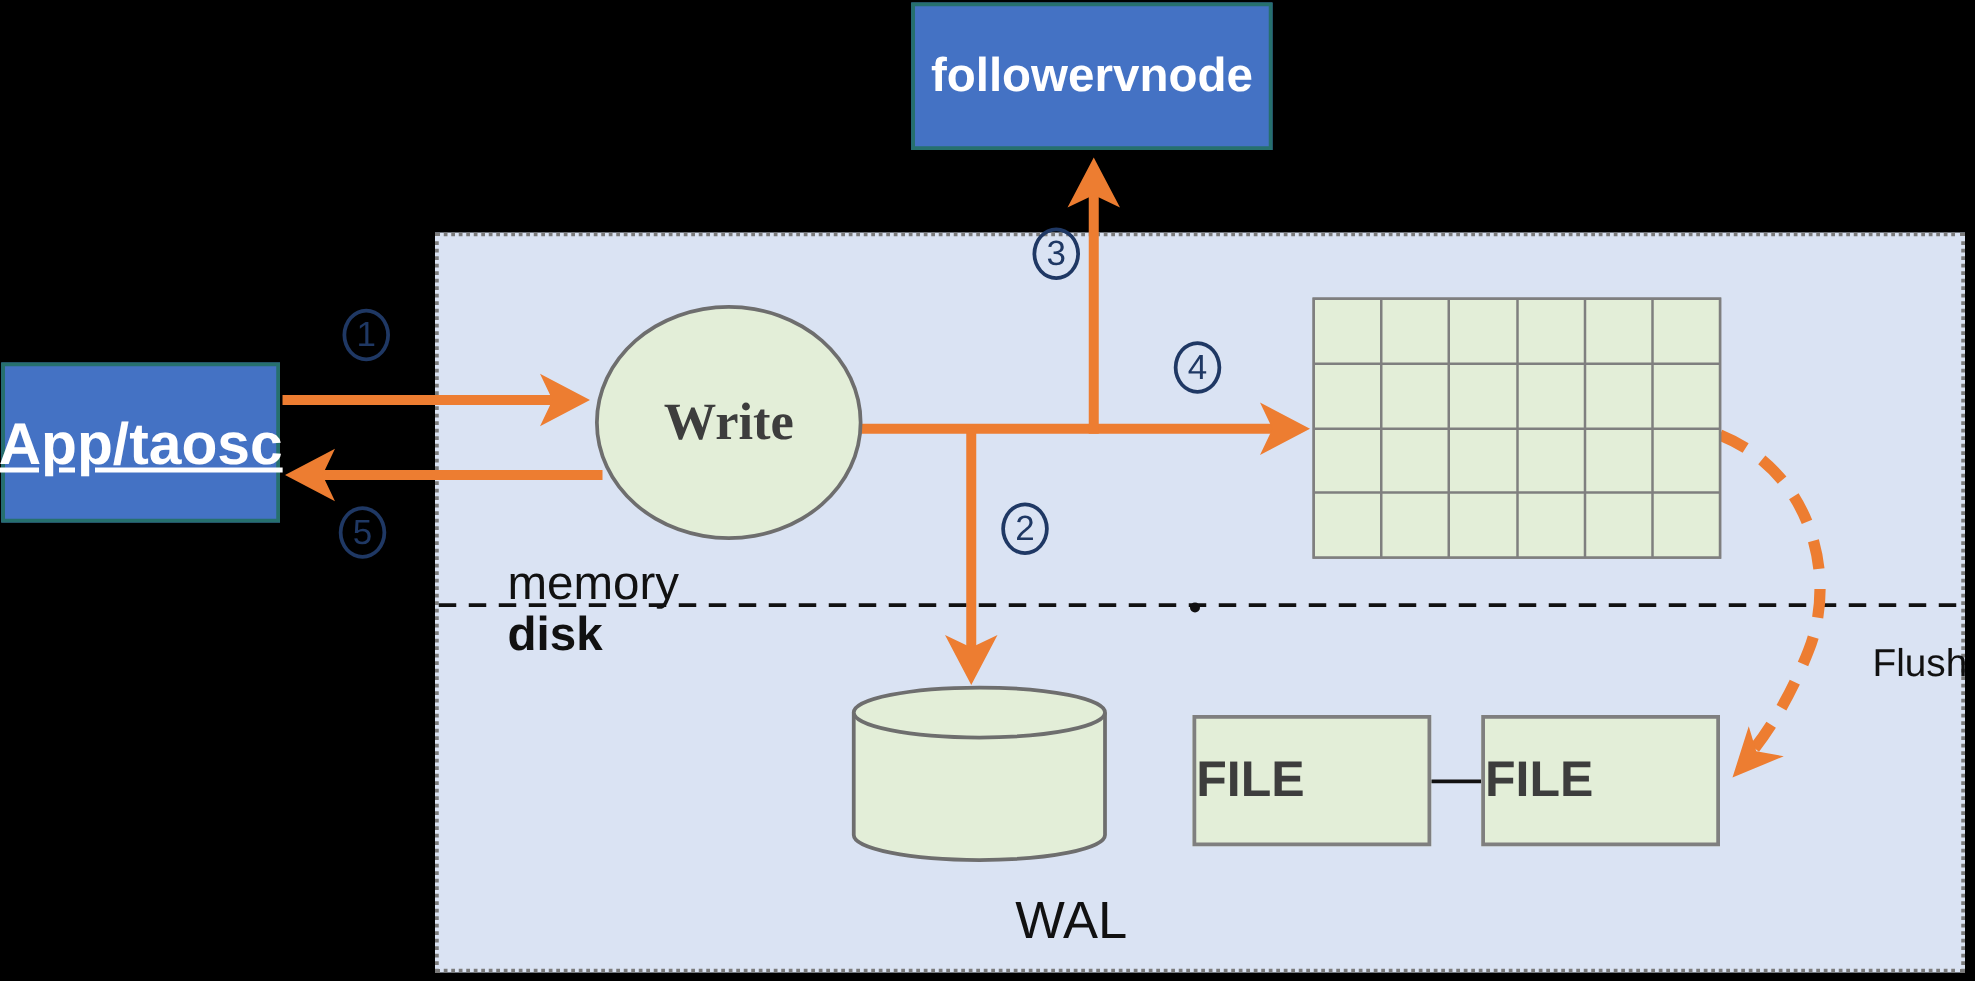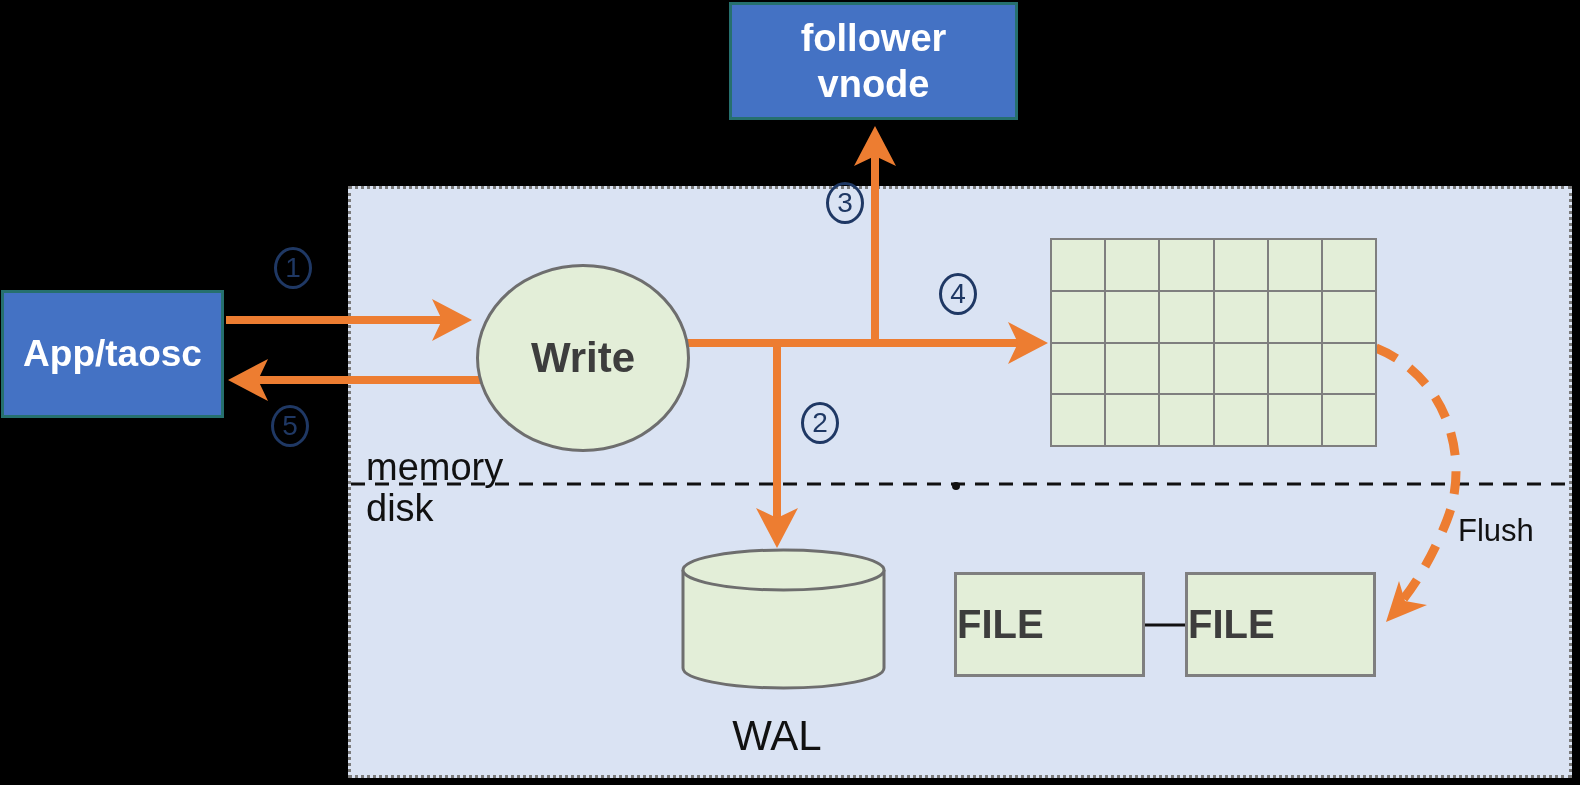--- a/index.html
+++ b/index.html
@@ -40,32 +40,32 @@
   .flushcurve{stroke:var(--accent-orange);stroke-width:9;stroke-dasharray:23 16;fill:none;stroke-linecap:butt;}
   .cyl{fill:var(--shape-green);stroke:var(--shape-border-gray);stroke-width:3;}
   .fileconnector{stroke:var(--text-black);stroke-width:3;}
 
   
   .blue-box{
     position:absolute;z-index:3;
     background:var(--node-blue);
     border:3px solid var(--node-blue-border);
     color:#ffffff;font-weight:bold;
-    display:flex;flex-direction:column;align-items:center;justify-content:center;
+    display:flex;flex-direction:row;align-items:center;justify-content:center;
     text-align:center;
   }
   .follower{left:729px;top:2px;width:289px;height:118px;font-size:38px;line-height:46px;}
-  .app{left:1px;top:290px;width:223px;height:128px;font-size:37px;}
+  .app{left:1px;top:290px;width:223px;height:128px;font-size:47px;text-decoration:underline;}
 
   
   .write-ellipse{
-    position:absolute;z-index:3;left:476px;top:264px;width:214px;height:188px;
+    position:absolute;z-index:3;left:476px;top:244px;width:214px;height:188px;
     background:var(--shape-green);border:3px solid var(--shape-border-gray);border-radius:50%;
     display:flex;align-items:center;justify-content:center;
-    font-size:42px;font-weight:bold;color:var(--text-dark);
+    font-size:42px;font-weight:bold;color:var(--text-dark);font-family:Liberation Serif, serif;
   }
 
   
   .memtable-grid{
     position:absolute;z-index:3;left:1050px;top:238px;width:327px;height:209px;
     display:grid;border:2px solid var(--grid-line-gray);background:var(--grid-line-gray);
     grid-gap:2px;
   }
   .memtable-grid .cell{background:var(--shape-green);}
 
@@ -73,24 +73,24 @@
   .file-box{
     position:absolute;z-index:3;width:191px;height:105px;top:572px;
     background:var(--shape-green);border:3px solid var(--grid-line-gray);
     display:flex;align-items:center;justify-content:flex-start;
     font-size:40px;font-weight:bold;color:var(--text-dark);
   }
   .file1{left:954px;}
   .file2{left:1185px;}
 
   
-  .lbl{position:absolute;z-index:3;color:var(--text-black);white-space:nowrap;}
+  .lbl{position:absolute;z-index:3;color:var(--text-black);white-space:nowrap;margin-left:40px;}
   .lbl-memory{left:366px;top:446px;font-size:38px;}
-  .lbl-disk{left:366px;top:487px;font-size:38px;}
-  .lbl-wal{left:696px;top:712px;width:162px;text-align:center;font-size:42px;}
+  .lbl-disk{left:366px;top:487px;font-size:38px;font-weight:bold;}
+  .lbl-wal{left:736px;top:712px;width:162px;text-align:center;font-size:42px;}
   .lbl-flush{left:1458px;top:513px;font-size:31px;}
   .lbl-leader{left:1293px;top:712px;width:260px;text-align:right;font-size:40px;}
 
   
   .stepnum{
     position:absolute;z-index:3;width:38px;height:42px;
     border:3.5px solid var(--step-navy);border-radius:50%;
     color:var(--step-navy);font-size:28px;font-weight:500;
     display:flex;align-items:center;justify-content:center;
     background:transparent;

